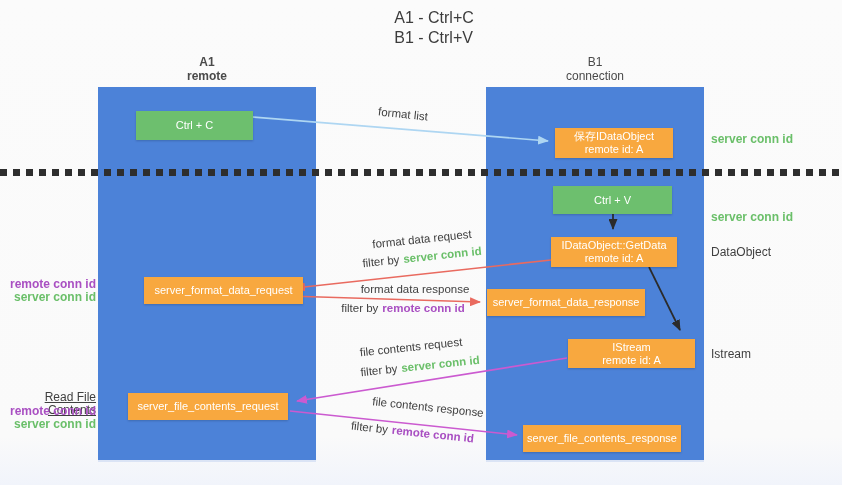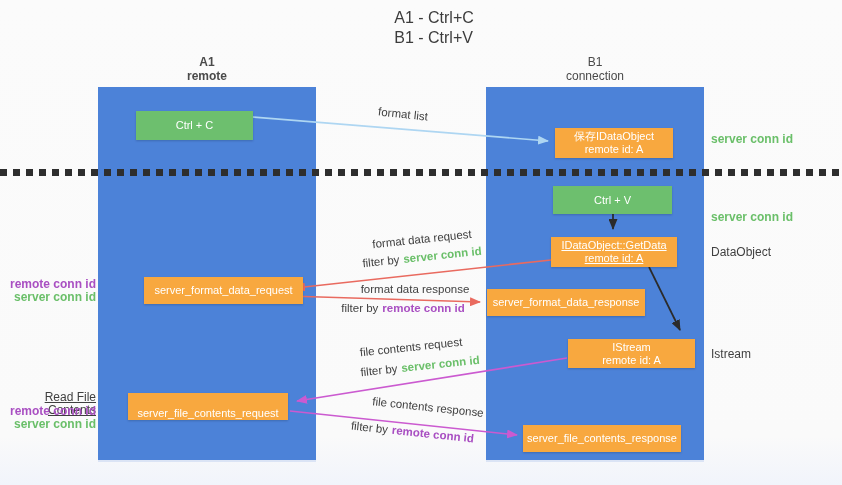--- a/index.html
+++ b/index.html
@@ -85,39 +85,39 @@
   </div>
   <div class="bx bx-orange" style="left:555px;top:128px;width:118px;height:30px;">
     <span>
       <span style="display:block">保存IDataObject</span>
       <span style="display:block">remote id: A</span>
     </span>
   </div>
   <div class="bx bx-green" style="left:553px;top:179px;width:119px;height:28px;">
     <span>Ctrl + V</span>
   </div>
-  <div class="bx bx-orange" style="left:551px;top:237px;width:126px;height:30px;text-decoration:underline;">
+  <div class="bx bx-orange" style="left:551px;top:237px;width:126px;height:30px;">
     <span>
       <span style="display:block">IDataObject::GetData</span>
       <span style="display:block">remote id: A</span>
     </span>
   </div>
   <div class="bx bx-orange" style="left:128px;top:277px;width:159px;height:27px;margin-left:16px;">
     <span>server_format_data_request</span>
   </div>
   <div class="bx bx-orange" style="left:487px;top:289px;width:158px;height:27px;">
     <span>server_format_data_response</span>
   </div>
   <div class="bx bx-orange" style="left:568px;top:339px;width:127px;height:29px;">
     <span>
       <span style="display:block">IStream</span>
       <span style="display:block">remote id: A</span>
     </span>
   </div>
-  <div class="bx bx-orange" style="left:128px;top:393px;width:160px;height:27px;align-items:flex-end;">
+  <div class="bx bx-orange" style="left:128px;top:393px;width:160px;height:27px;">
     <span>server_file_contents_request</span>
   </div>
   <div class="bx bx-orange" style="left:523px;top:425px;width:158px;height:27px;">
     <span>server_file_contents_response</span>
   </div>
 
   <div class="mid-label rot-pos" style="left:368px;top:108px;width:70px;">format list</div>
 
   <div class="mid-label rot-neg" style="left:362px;top:233px;width:120px;">format data request</div>
   <div class="mid-label rot-neg" style="left:352px;top:251px;width:140px;">

